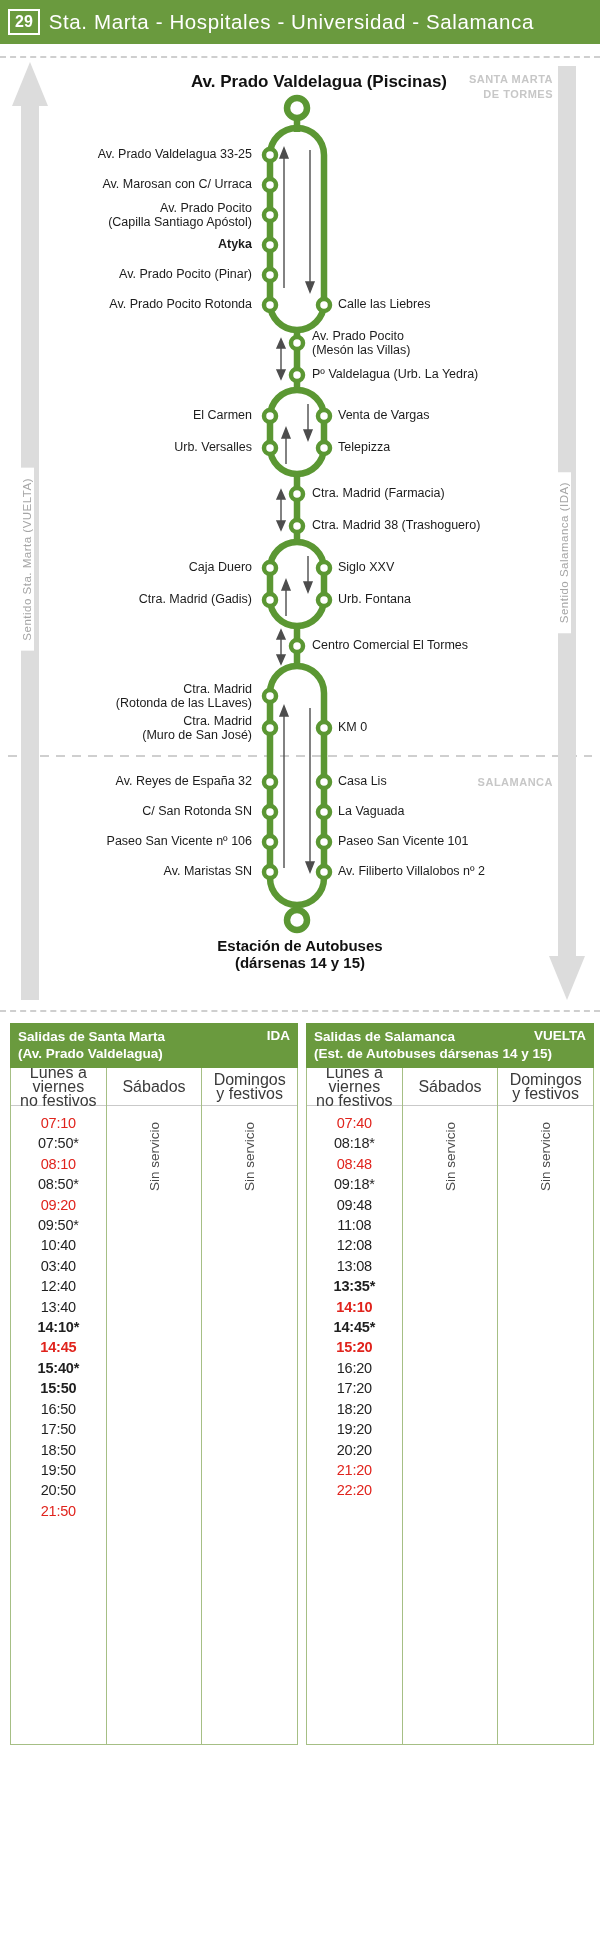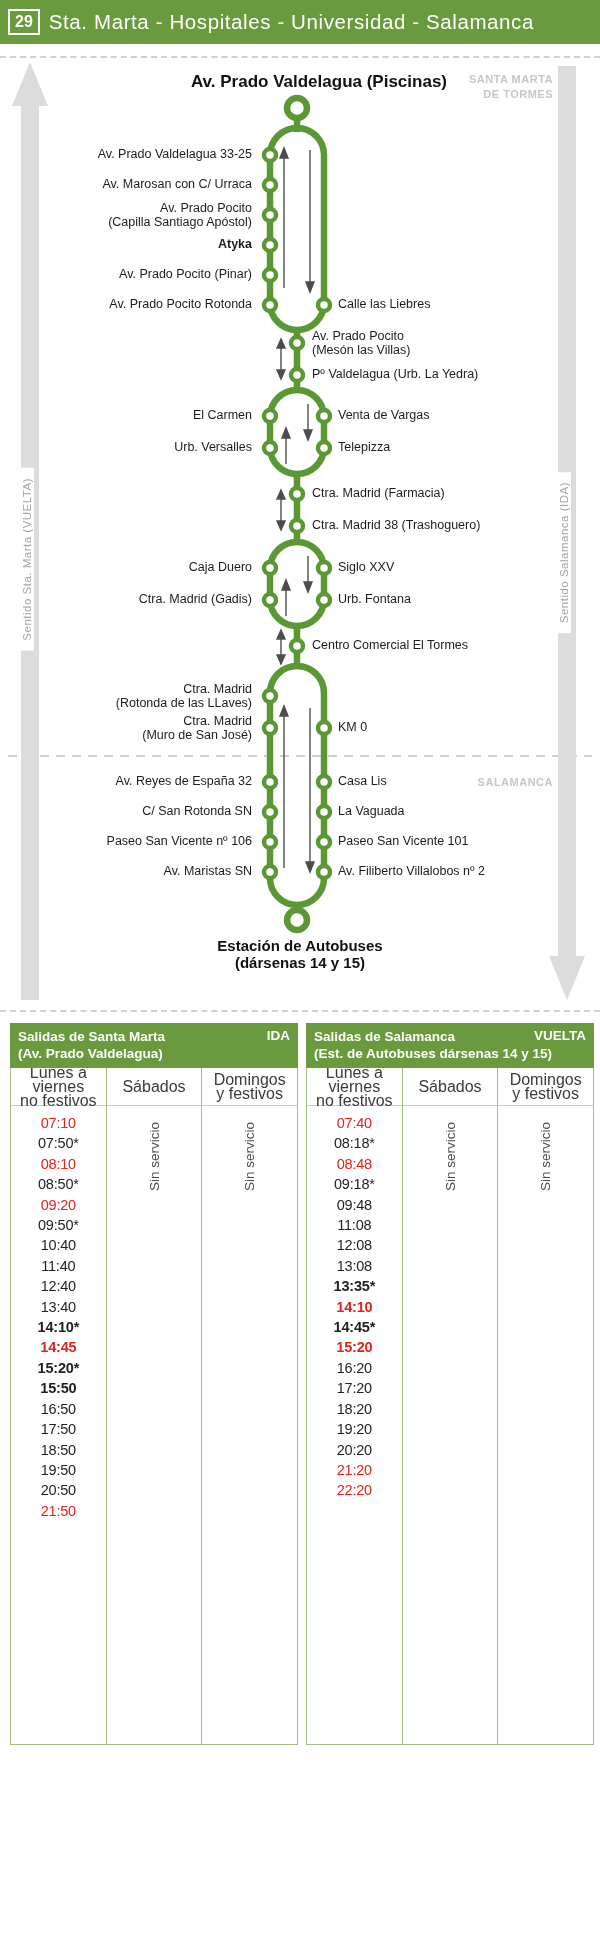--- a/index.html
+++ b/index.html
@@ -227,26 +227,26 @@
         <div class="col-head">Lunes a viernes
 no festivos</div>
         <div class="col-body">
             <div class="time red">07:10</div>
             <div class="time">07:50*</div>
             <div class="time red">08:10</div>
             <div class="time">08:50*</div>
             <div class="time red">09:20</div>
             <div class="time">09:50*</div>
             <div class="time">10:40</div>
-            <div class="time">11:40</div>
+            <div class="time">03:40</div>
             <div class="time">12:40</div>
             <div class="time">13:40</div>
             <div class="time bold">14:10*</div>
             <div class="time red bold">14:45</div>
-            <div class="time bold">15:20*</div>
+            <div class="time bold">15:40*</div>
             <div class="time bold">15:50</div>
             <div class="time">16:50</div>
             <div class="time">17:50</div>
             <div class="time">18:50</div>
             <div class="time">19:50</div>
             <div class="time">20:50</div>
             <div class="time red">21:50</div>
           </div>
       </div>
       <div class="col">

